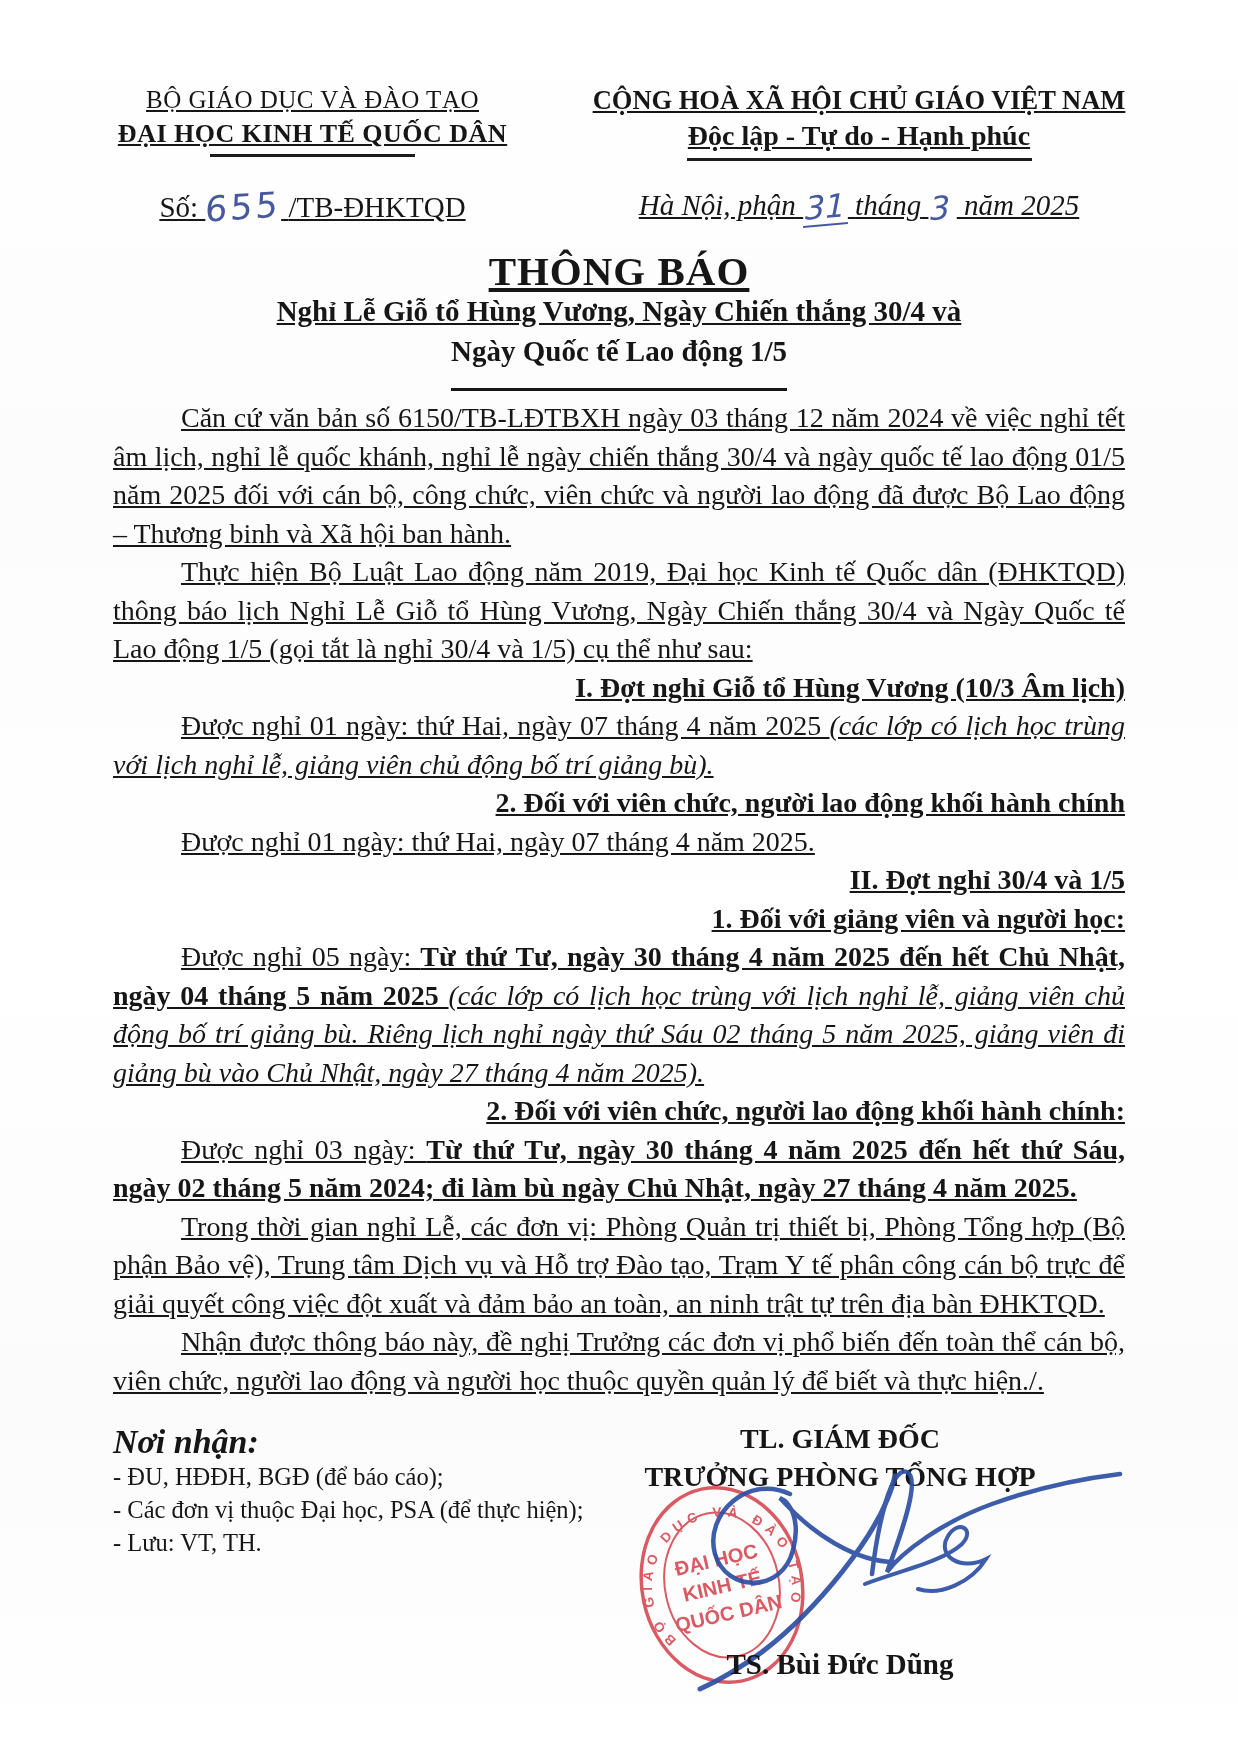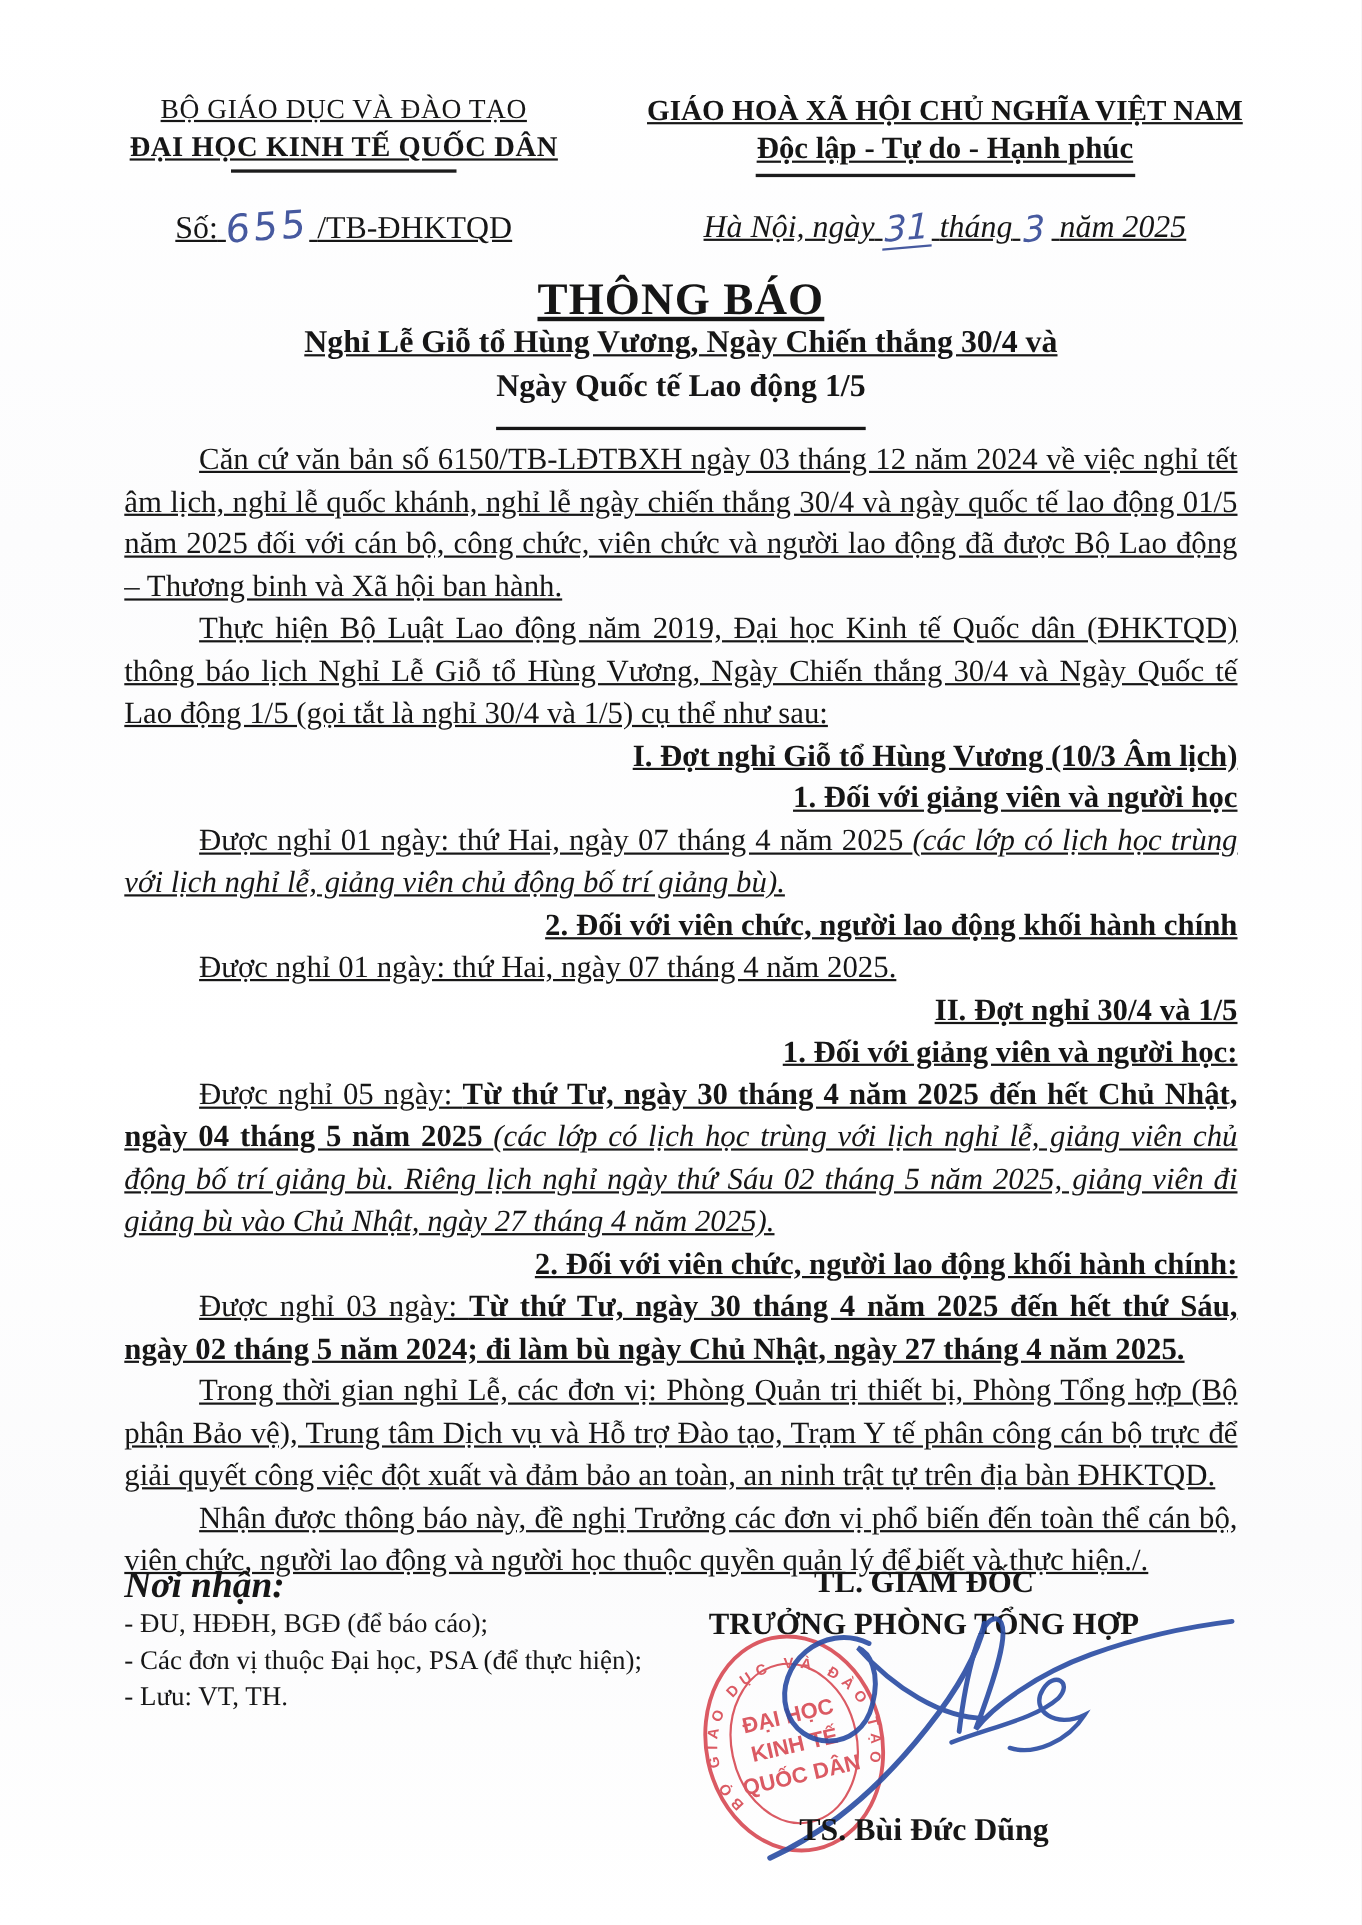--- a/index.html
+++ b/index.html
@@ -59,52 +59,51 @@
 
 <div class="page">
 
   <div class="header-row">
     <div class="hcol-left">
       <div class="h-line1">BỘ GIÁO DỤC VÀ ĐÀO TẠO</div>
       <div class="h-line2">ĐẠI HỌC KINH TẾ QUỐC DÂN</div>
       <div class="rule rule-left"></div>
     </div>
     <div class="hcol-right">
-      <div class="r-line1">GIÁO HOÀ XÃ HỘI CHỦ NGHĨA VIỆT NAM</div>
+      <div class="r-line1">CỘNG HOÀ XÃ HỘI CHỦ GIÁO VIỆT NAM</div>
       <div class="r-line2">Độc lập - Tự do - Hạnh phúc</div>
       <div class="rule rule-right"></div>
     </div>
   </div>
 
   <div class="num-date-row">
     <div class="num-cell">
       <span>Số:</span>
       <span class="hand hand-num">655</span>
       <span>/TB-ĐHKTQD</span>
     </div>
     <div class="date-cell">
-      <span>Hà Nội, ngày</span>
+      <span>Hà Nội, phận</span>
       <span class="hand hand-day">31</span>
       <span>tháng</span>
       <span class="hand hand-month">3</span>
       <span>năm 2025</span>
     </div>
   </div>
 
   <div class="title-block">
     <div class="title-main">THÔNG BÁO</div>
     <div class="title-sub">Nghỉ Lễ Giỗ tổ Hùng Vương, Ngày Chiến thắng 30/4 và</div>
     <div class="title-sub"><span class="title-sub-u">Ngày Quốc tế Lao động 1/5</span></div>
   </div>
 
   <div class="doc-body">
     <p class="para">Căn cứ văn bản số 6150/TB-LĐTBXH ngày 03 tháng 12 năm 2024 về việc nghỉ tết âm lịch, nghỉ lễ quốc khánh, nghỉ lễ ngày chiến thắng 30/4 và ngày quốc tế lao động 01/5 năm 2025 đối với cán bộ, công chức, viên chức và người lao động đã được Bộ Lao động – Thương binh và Xã hội ban hành.</p>
     <p class="para">Thực hiện Bộ Luật Lao động năm 2019, Đại học Kinh tế Quốc dân (ĐHKTQD) thông báo lịch Nghỉ Lễ Giỗ tổ Hùng Vương, Ngày Chiến thắng 30/4 và Ngày Quốc tế Lao động 1/5 (gọi tắt là nghỉ 30/4 và 1/5) cụ thể như sau:</p>
     <p class="hd">I. Đợt nghỉ Giỗ tổ Hùng Vương (10/3 Âm lịch)</p>
-    <p class="hd">1. Đối với giảng viên và người học</p>
     <p class="para"><span>Được nghỉ 01 ngày: thứ Hai, ngày 07 tháng 4 năm 2025 </span><span class="it">(các lớp có lịch học trùng với lịch nghỉ lễ, giảng viên chủ động bố trí giảng bù).</span></p>
     <p class="hd">2. Đối với viên chức, người lao động khối hành chính</p>
     <p class="para">Được nghỉ 01 ngày: thứ Hai, ngày 07 tháng 4 năm 2025.</p>
     <p class="hd">II.  Đợt nghỉ 30/4 và 1/5</p>
     <p class="hd">1. Đối với giảng viên và người học:</p>
     <p class="para"><span>Được nghỉ 05 ngày: </span><span class="bd">Từ thứ Tư, ngày 30 tháng 4 năm 2025 đến hết Chủ Nhật, ngày 04 tháng 5 năm 2025 </span><span class="it">(các lớp có lịch học trùng với lịch nghỉ lễ, giảng viên chủ động bố trí giảng bù. Riêng lịch nghỉ ngày thứ Sáu 02 tháng 5 năm 2025, giảng viên đi giảng bù vào Chủ Nhật, ngày 27 tháng 4 năm 2025).</span></p>
     <p class="hd">2. Đối với viên chức, người lao động khối hành chính:</p>
     <p class="para"><span>Được nghỉ 03 ngày: </span><span class="bd">Từ thứ Tư, ngày 30 tháng 4 năm 2025 đến hết thứ Sáu, ngày 02 tháng 5 năm 2024; đi làm bù ngày Chủ Nhật, ngày 27 tháng 4 năm 2025.</span></p>
     <p class="para">Trong thời gian nghỉ Lễ, các đơn vị: Phòng Quản trị thiết bị, Phòng Tổng hợp (Bộ phận Bảo vệ), Trung tâm Dịch vụ và Hỗ trợ Đào tạo, Trạm Y tế phân công cán bộ trực để giải quyết công việc đột xuất và đảm bảo an toàn, an ninh trật tự trên địa bàn ĐHKTQD.</p>
     <p class="para">Nhận được thông báo này, đề nghị Trưởng các đơn vị phổ biến đến toàn thể cán bộ, viên chức, người lao động và người học thuộc quyền quản lý để biết và thực hiện./.</p>

